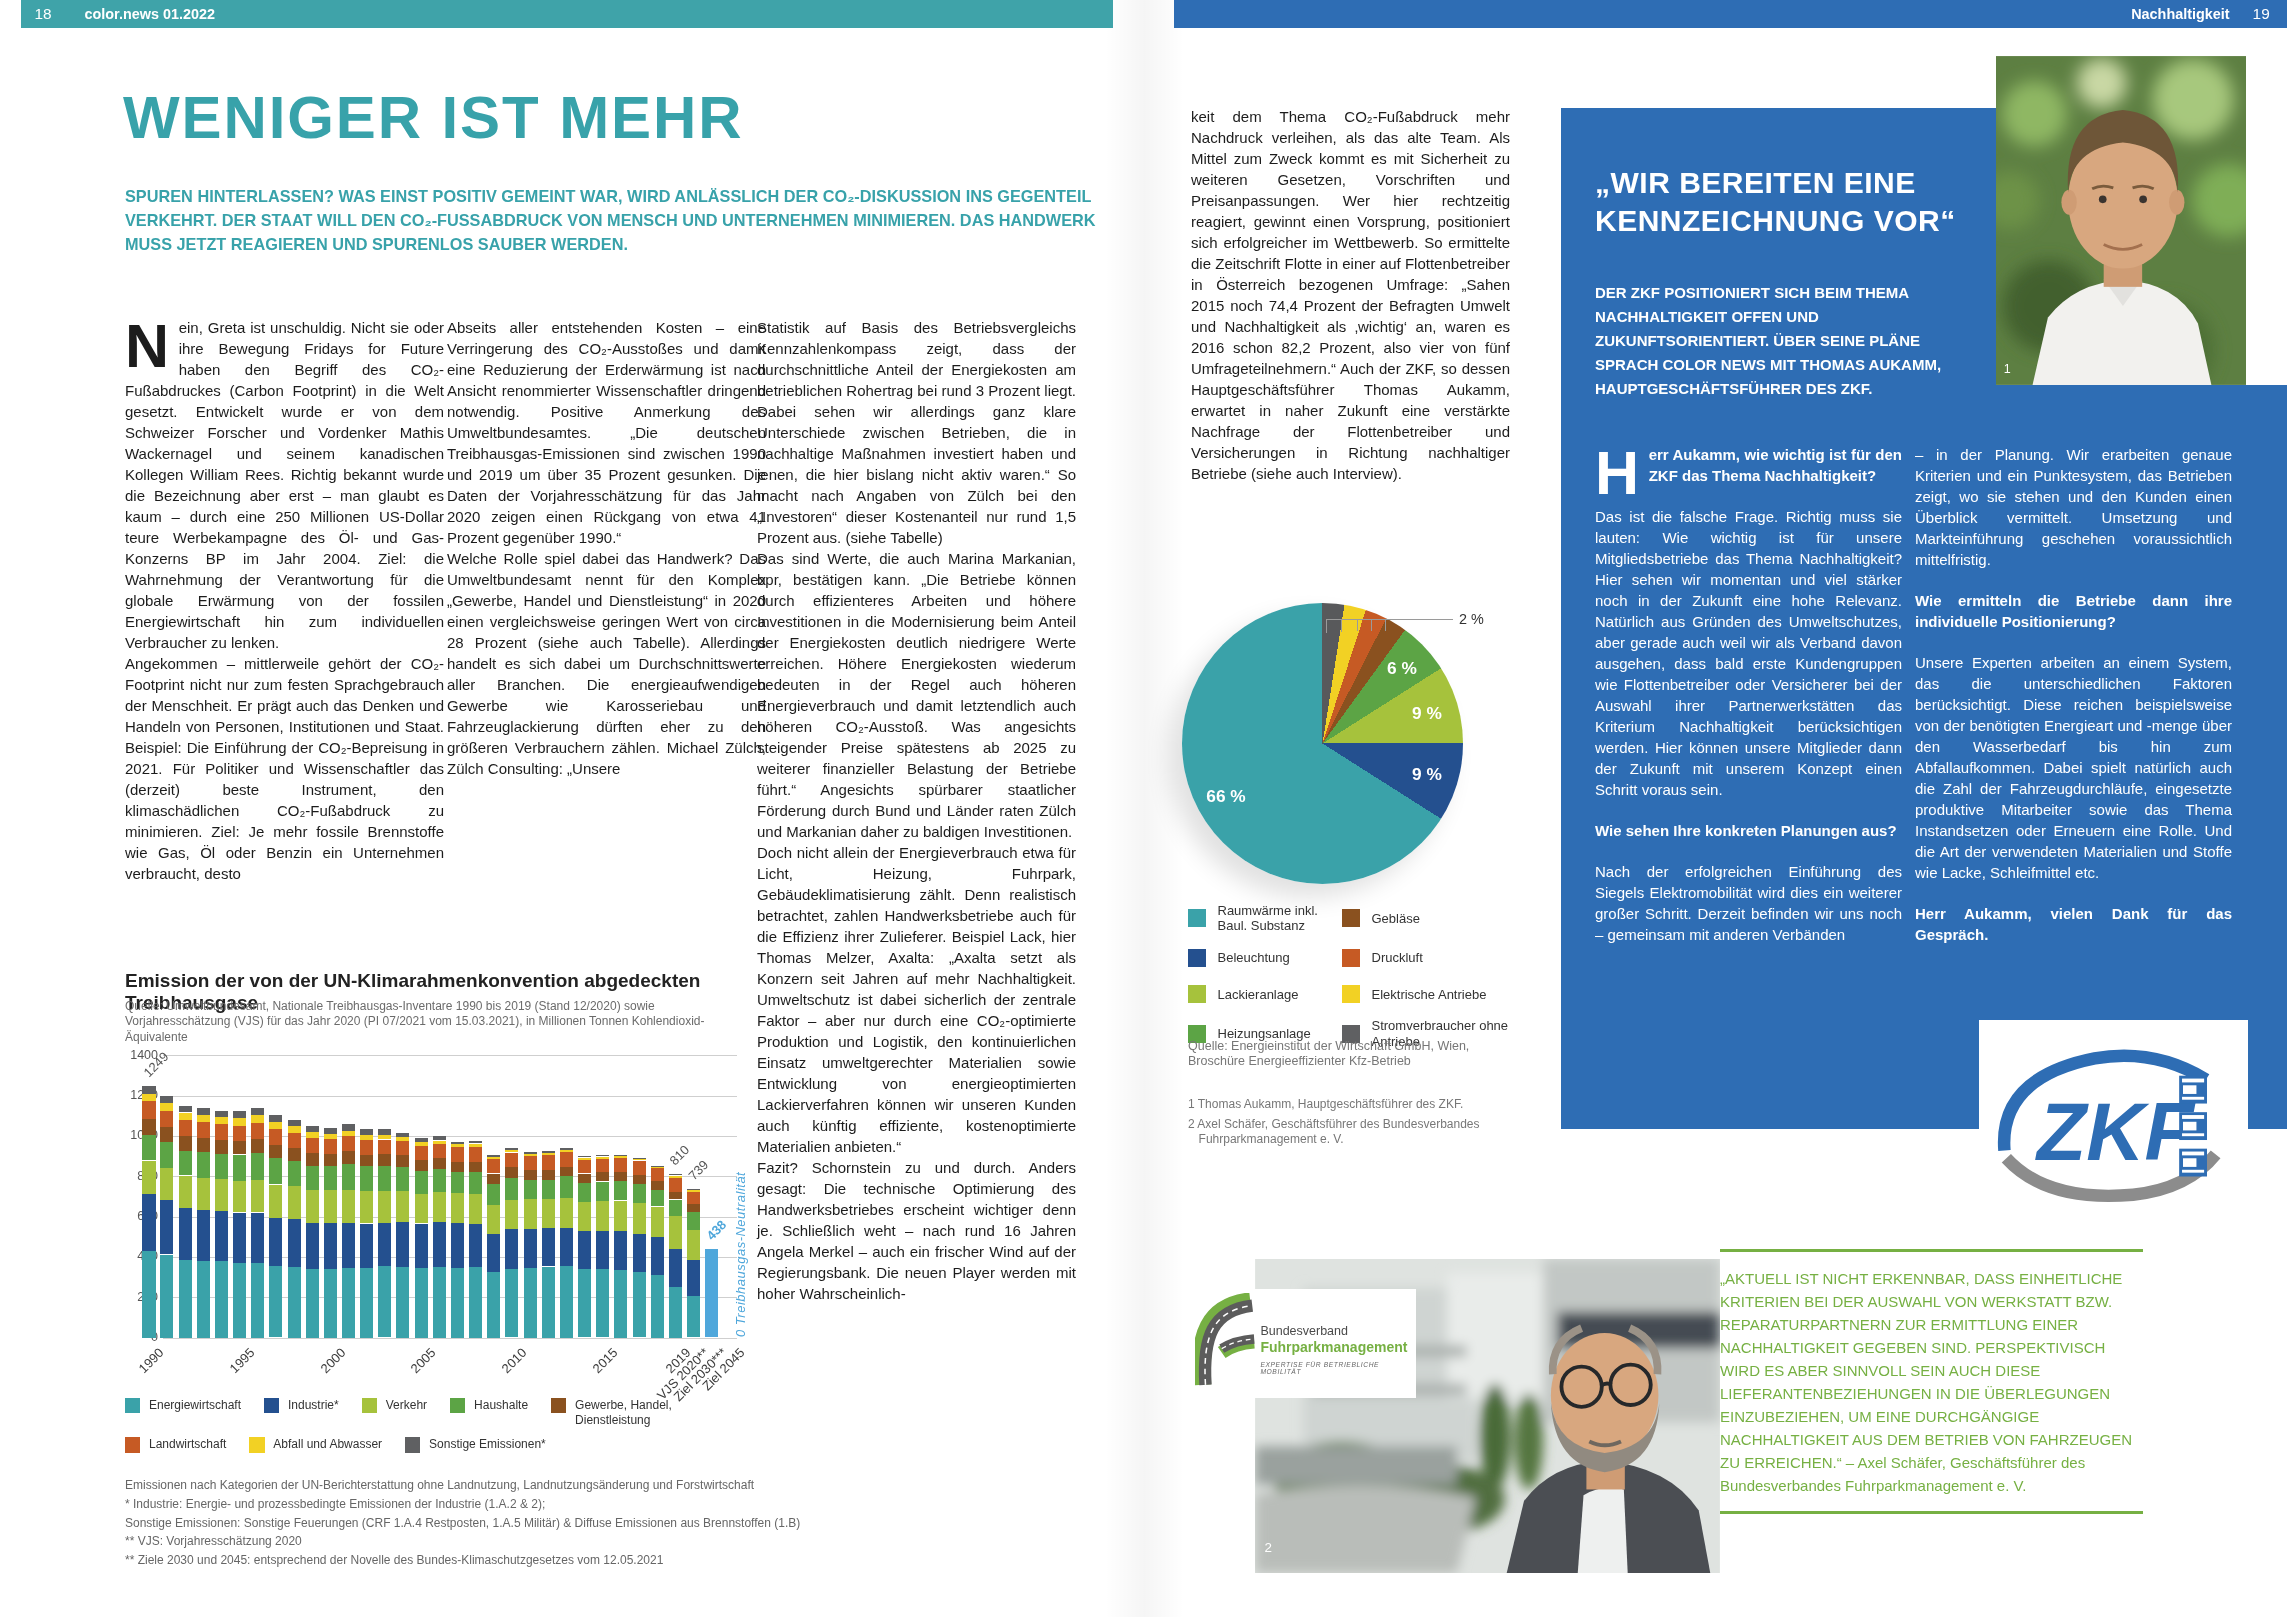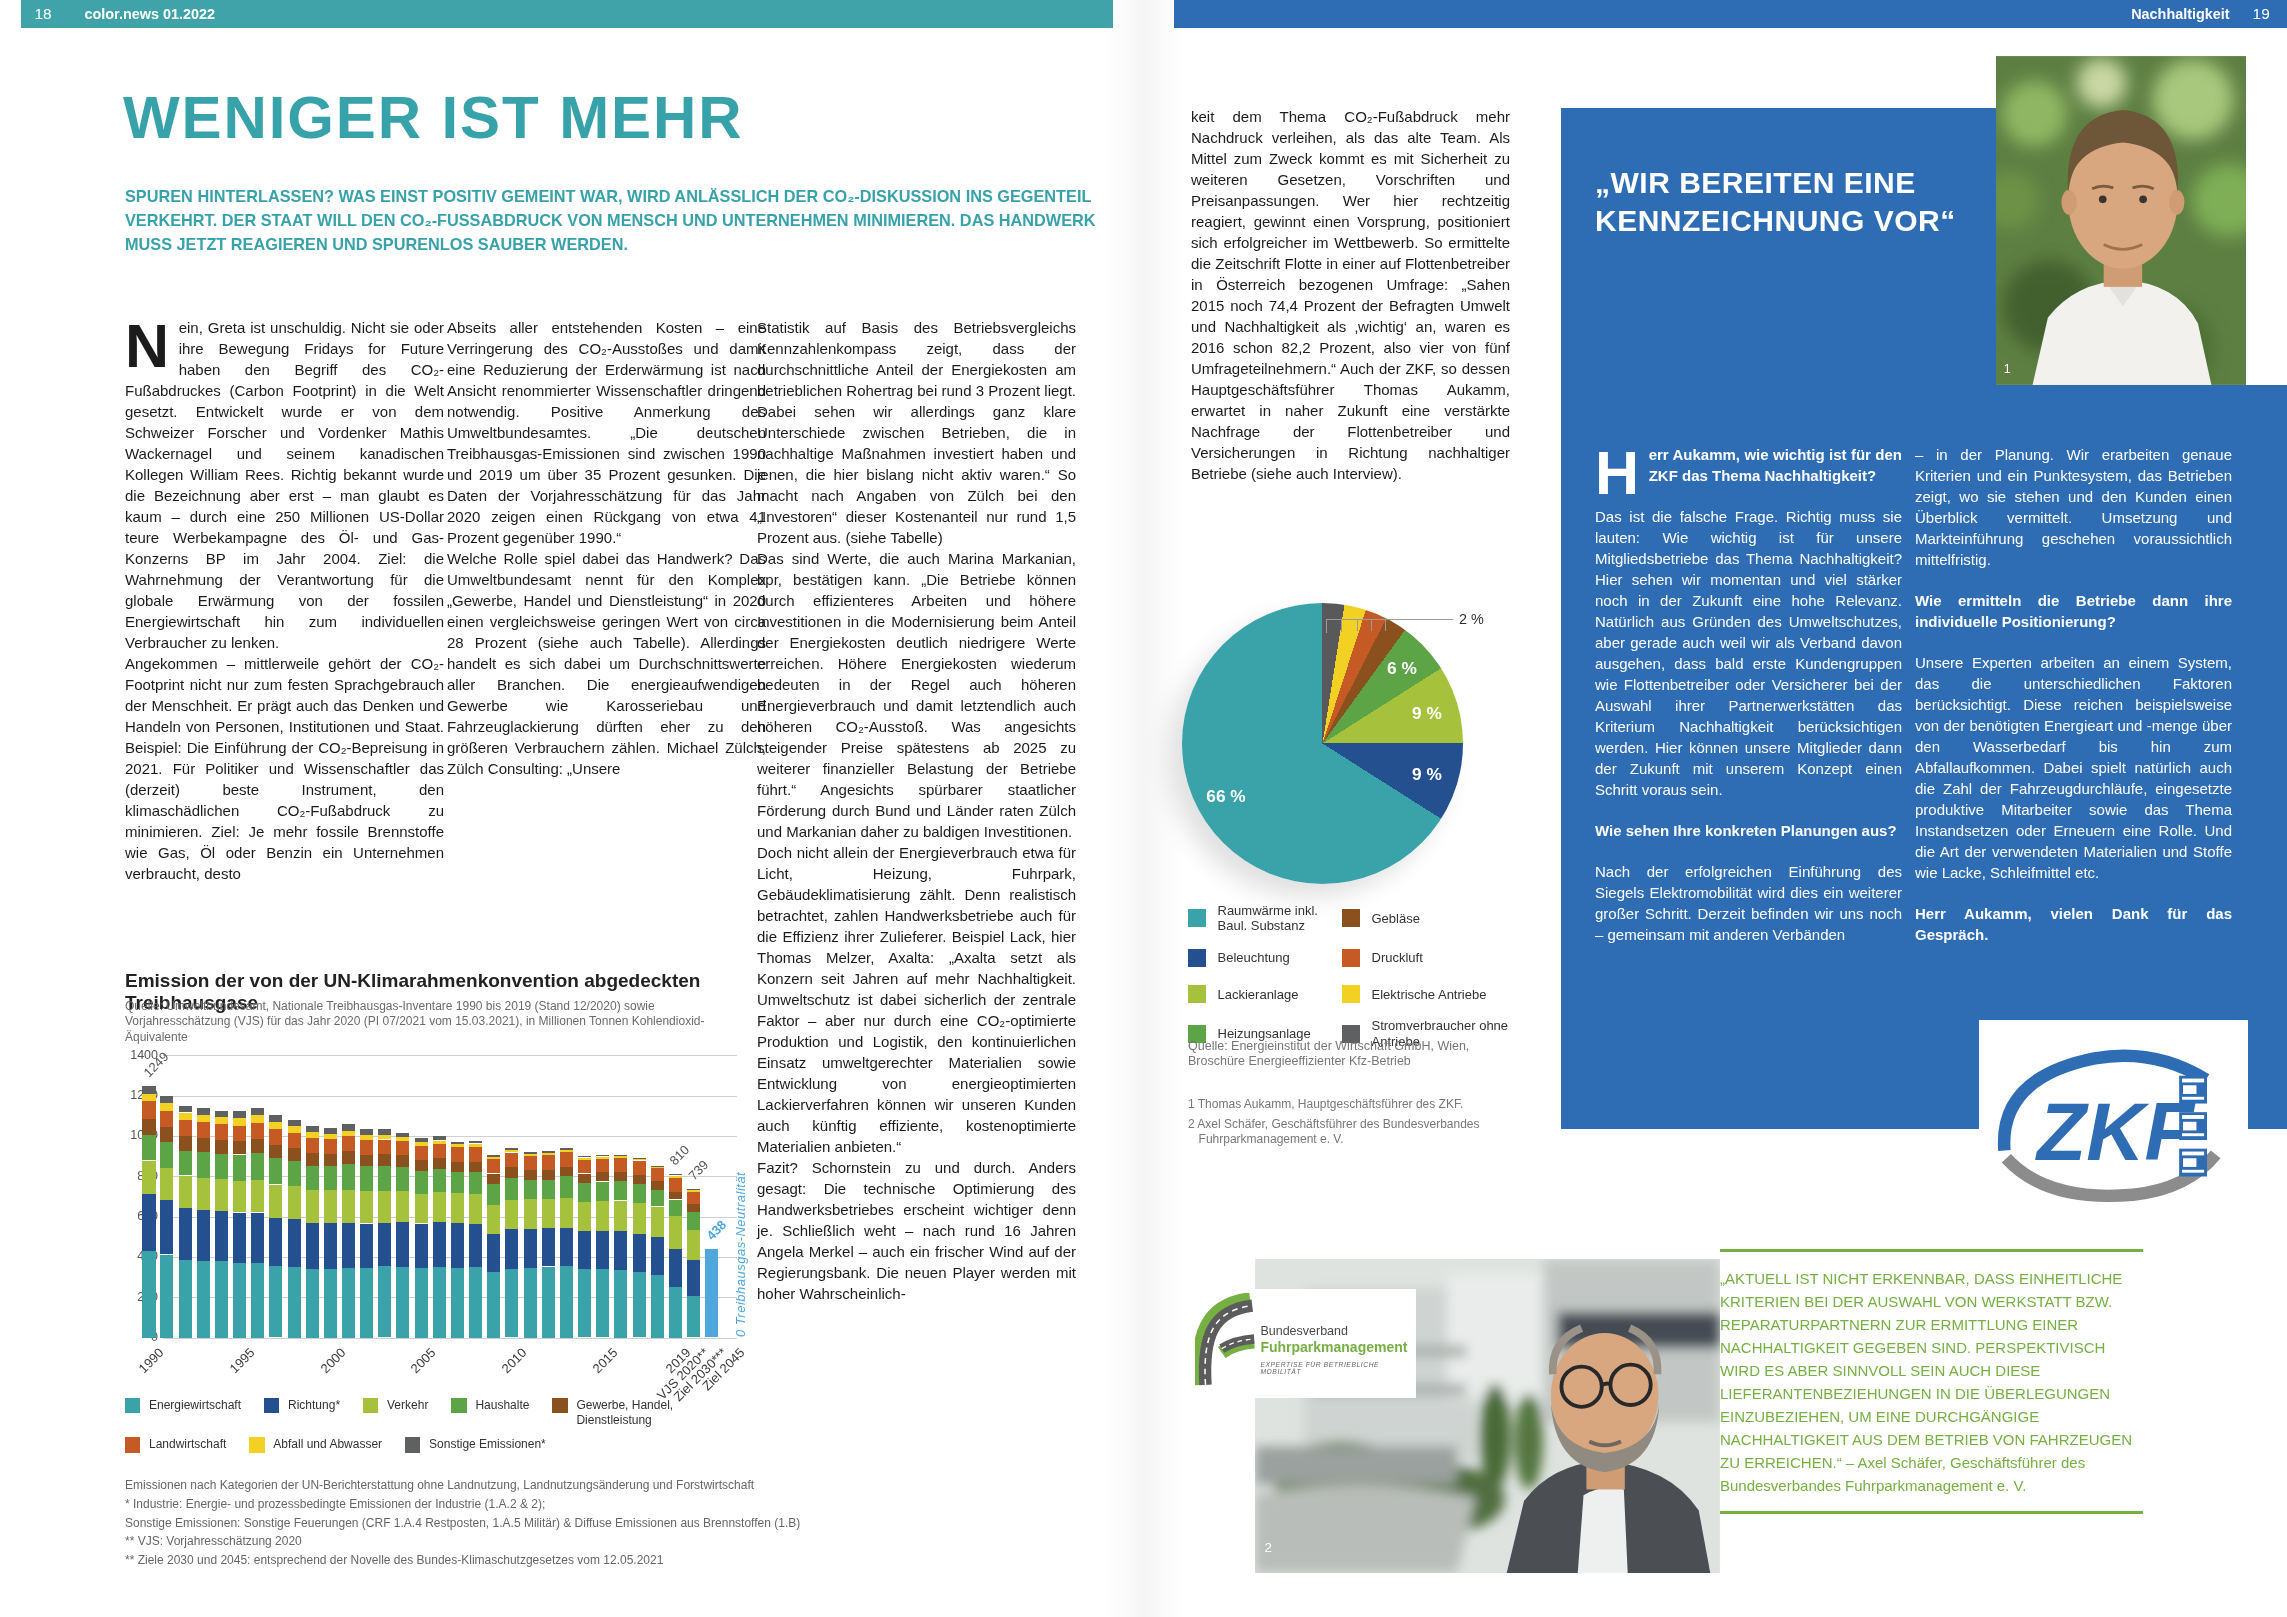--- a/index.html
+++ b/index.html
@@ -413,21 +413,21 @@
     <div id="em-neutral">0   Treibhausgas-Neutralität</div>
   </div>
 <div id="em-legend" class="abs">
     <div class="lg-row">
       <div class="lg">
         <span class="sq" style="background: rgb(58, 162, 169);"></span>
         <span class="lb">Energiewirtschaft</span>
       </div>
       <div class="lg">
         <span class="sq" style="background: rgb(36, 80, 143);"></span>
-        <span class="lb">Richtung*</span>
+        <span class="lb">Industrie*</span>
       </div>
       <div class="lg">
         <span class="sq" style="background: rgb(166, 194, 60);"></span>
         <span class="lb">Verkehr</span>
       </div>
       <div class="lg">
         <span class="sq" style="background: rgb(92, 164, 69);"></span>
         <span class="lb">Haushalte</span>
       </div>
       <div class="lg">
@@ -509,20 +509,21 @@
 <div id="ph-fns" class="abs">
     <div>1 Thomas Aukamm, Hauptgeschäftsführer des ZKF.</div>
     <div>2 Axel Schäfer, Geschäftsführer des Bundesverbandes Fuhrparkmanagement e. V.</div>
   </div>
 
 <div id="iv-box" class="abs">
   <div id="iv-title">
     <div>„WIR BEREITEN EINE</div>
     <div>KENNZEICHNUNG VOR“</div>
   </div>
+  <div id="iv-stand">DER ZKF POSITIONIERT SICH BEIM THEMA NACHHALTIGKEIT OFFEN UND ZUKUNFTSORIENTIERT. ÜBER SEINE PLÄNE SPRACH COLOR NEWS MIT THOMAS AUKAMM, HAUPTGESCHÄFTSFÜHRER DES ZKF.</div>
   <div id="iv-col1" class="iv-col">
       <p class="iv-q"><span class="dropcap" style="color: rgb(255, 255, 255);">H</span><span>err Aukamm, wie wichtig ist für den ZKF das Thema Nachhaltigkeit?</span></p>
       <p class="iv-a"><span>Das ist die falsche Frage. Richtig muss sie lauten: Wie wichtig ist für unsere Mitgliedsbetriebe das Thema Nachhaltigkeit? Hier sehen wir momentan und viel stärker noch in der Zukunft eine hohe Relevanz. Natürlich aus Gründen des Umweltschutzes, aber gerade auch weil wir als Verband davon ausgehen, dass bald erste Kundengruppen wie Flottenbetreiber oder Versicherer bei der Auswahl ihrer Partnerwerkstätten das Kriterium Nachhaltigkeit berücksichtigen werden. Hier können unsere Mitglieder dann der Zukunft mit unserem Konzept einen Schritt voraus sein.</span></p>
       <p class="iv-q"><span>Wie sehen Ihre konkreten Planungen aus?</span></p>
       <p class="iv-a"><span>Nach der erfolgreichen Einführung des Siegels Elektromobilität wird dies ein weiterer großer Schritt. Derzeit befinden wir uns noch – gemeinsam mit anderen Verbänden</span></p>
     </div>
   <div id="iv-col2" class="iv-col">
       <p class="iv-a"><span>– in der Planung. Wir erarbeiten genaue Kriterien und ein Punktesystem, das Betrieben zeigt, wo sie stehen und den Kunden einen Überblick vermittelt. Umsetzung und Markteinführung geschehen voraussichtlich mittelfristig.</span></p>
       <p class="iv-q"><span>Wie ermitteln die Betriebe dann ihre individuelle Positionierung?</span></p>
       <p class="iv-a"><span>Unsere Experten arbeiten an einem System, das die unterschiedlichen Faktoren berücksichtigt. Diese reichen beispielsweise von der benötigten Energieart und -menge über den Wasserbedarf bis hin zum Abfallaufkommen. Dabei spielt natürlich auch die Zahl der Fahrzeugdurchläufe, eingesetzte produktive Mitarbeiter sowie das Thema Instandsetzen oder Erneuern eine Rolle. Und die Art der verwendeten Materialien und Stoffe wie Lacke, Schleifmittel etc.</span></p>

